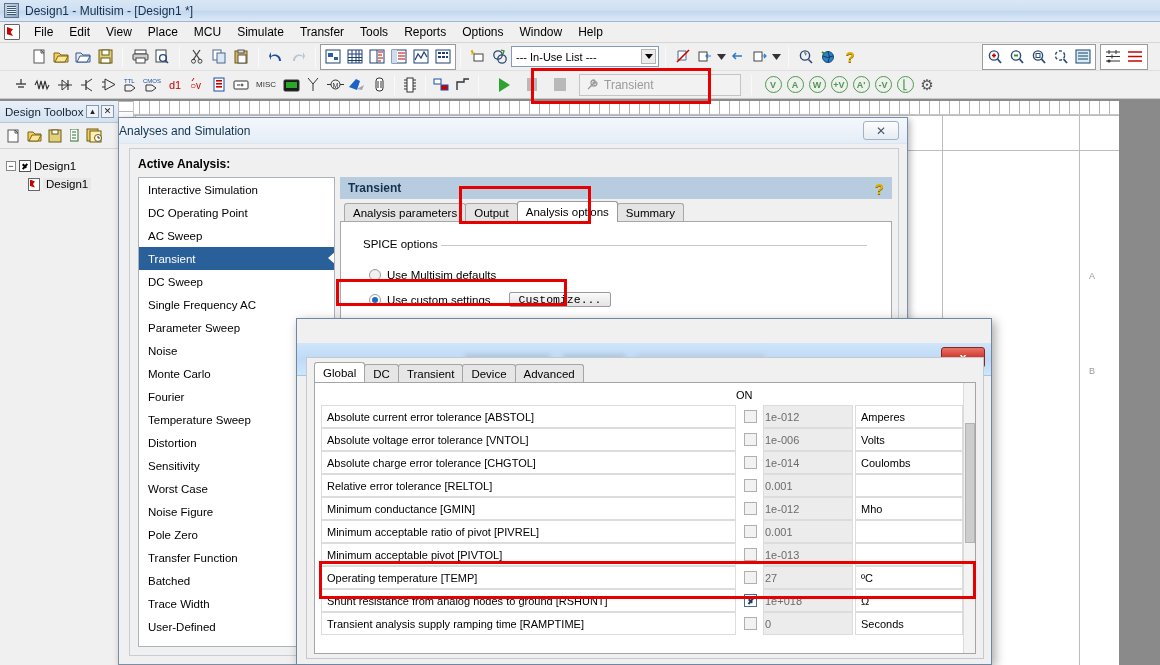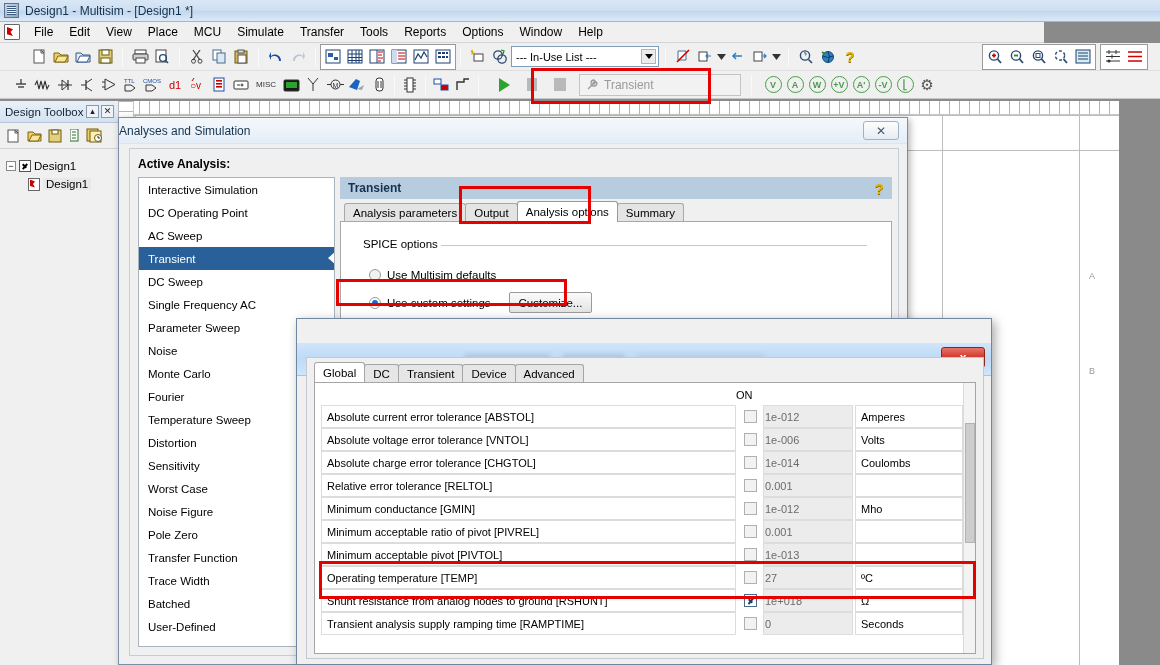--- a/index.html
+++ b/index.html
@@ -26,21 +26,21 @@
     background: linear-gradient(135deg,#c9d5e3,#8fa5bc);
     border: 1px solid #5d7490; position: relative;
   }
   .app-icon:after {
     content: ""; position: absolute; left: 2px; top: 2px; width: 9px; height: 9px;
     background: repeating-linear-gradient(to bottom,#3a5a7d 0 1px,#e9eff5 1px 2px);
   }
 
   
   .menubar {
-    position: absolute; left: 0; top: 22px; width: 1044px; height: 21px;
+    position: absolute; left: 0; top: 22px; width: 1160px; height: 21px;
     background: #f0f0f0; border-bottom: 1px solid #d6d6d6;
     display: flex; align-items: center; padding-left: 2px;
   }
   .menu-doc-icon {
     width: 16px; height: 16px; margin: 0 6px 0 2px; position: relative;
     background: #fff; border: 1px solid #666; border-radius: 1px;
   }
   .menu-doc-icon:after {
     content:""; position:absolute; left:2px; top:2px; width:6px; height:9px;
     background:#c00; clip-path: polygon(0 0,100% 25%,60% 55%,100% 100%,0 80%);
@@ -210,23 +210,23 @@
   .spice-lbl{position:absolute;left:22px;top:16px;font-size:11.5px;color:#000;}
   .spice-rule{position:absolute;left:100px;top:23px;right:24px;height:1px;background:#c8c8c8;}
   .radio-row{position:absolute;left:28px;display:flex;align-items:center;gap:6px;font-size:11.5px;}
   .radio{
     width:12px;height:12px;border-radius:50%;border:1px solid #9a9a9a;background:#fff;
     display:flex;align-items:center;justify-content:center;
   }
   .radio.on:after{content:"";width:6px;height:6px;border-radius:50%;background:#1b6ac9;}
   .radio.off{background:#f1f1f1;}
   .btn-customize{
-    height:21px;padding:0 9px;display:flex;align-items:center;font-size:11.5px;
+    height:15px;padding:0 9px;display:flex;align-items:center;font-size:11.5px;
     background:linear-gradient(to bottom,#fbfbfb,#e3e3e3);
-    border:1px solid #9a9a9a;border-radius:2px;margin-left:12px;color:#000;
+    border:1px solid #9a9a9a;border-radius:2px;margin-left:12px;color:#000;font-family:Liberation Mono, monospace;
   }
 
   
   .win-cao{
     position:absolute; left:296px; top:318px; width:696px; height:347px;
     background:#f0f0f0; border:1px solid #6f87a0;
     box-shadow: 3px 3px 10px rgba(0,0,0,.35);
   }
   .cao-title{
     height:33px;
@@ -928,24 +928,24 @@
           <div class="an-item">
             <span>Noise Figure</span>
           </div>
           <div class="an-item">
             <span>Pole Zero</span>
           </div>
           <div class="an-item">
             <span>Transfer Function</span>
           </div>
           <div class="an-item">
+            <span>Batched</span>
+          </div>
+          <div class="an-item">
             <span>Trace Width</span>
-          </div>
-          <div class="an-item">
-            <span>Batched</span>
           </div>
           <div class="an-item">
             <span>User-Defined</span>
           </div>
         </div>
 
       <div class="an-right">
         <div class="an-right-hdr">
           <span>Transient</span>
           <span class="help-q">?</span>

